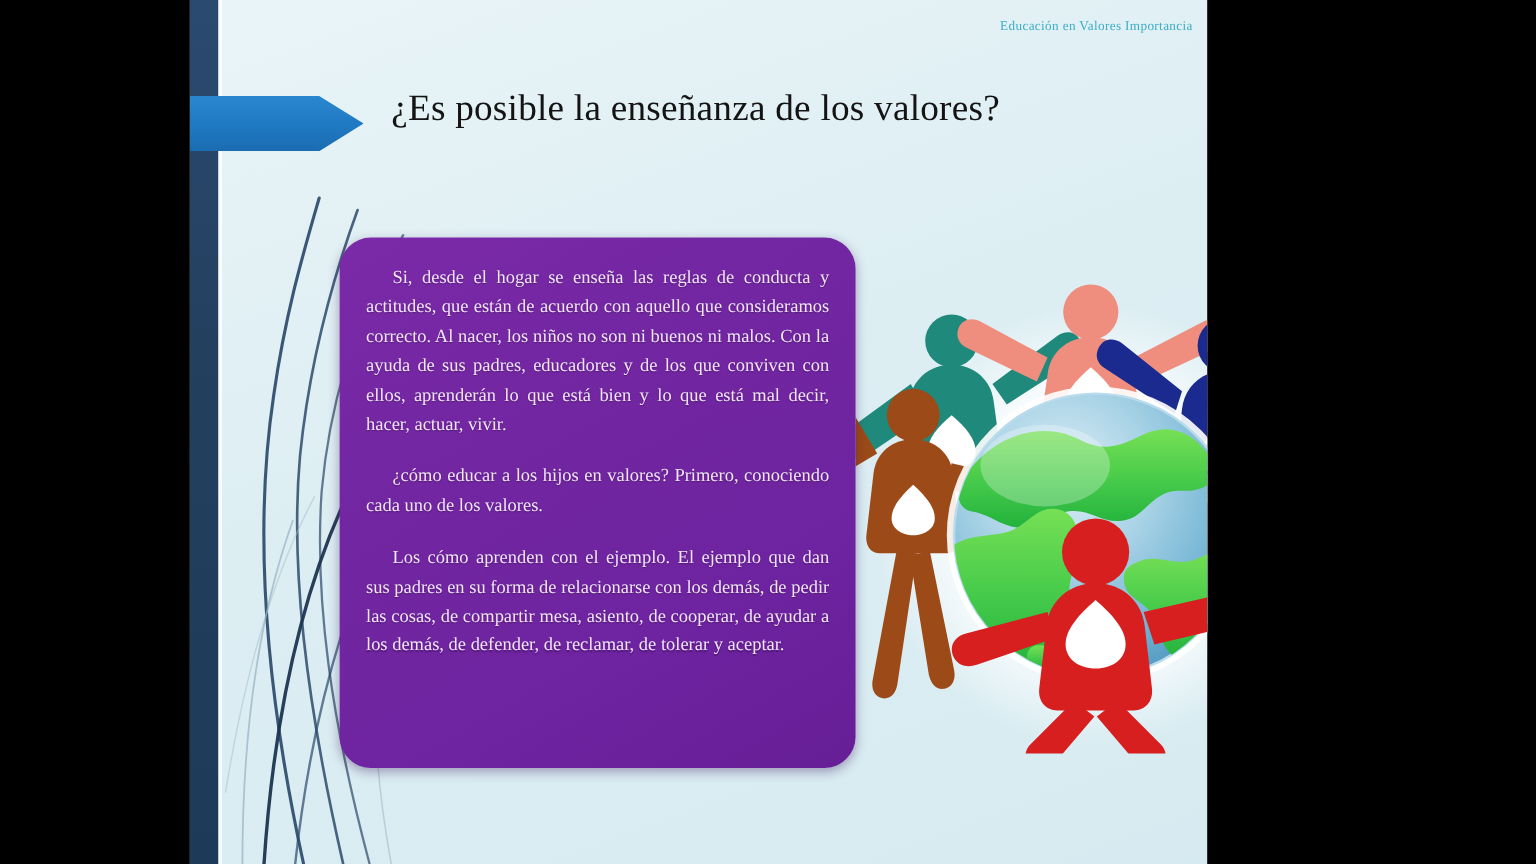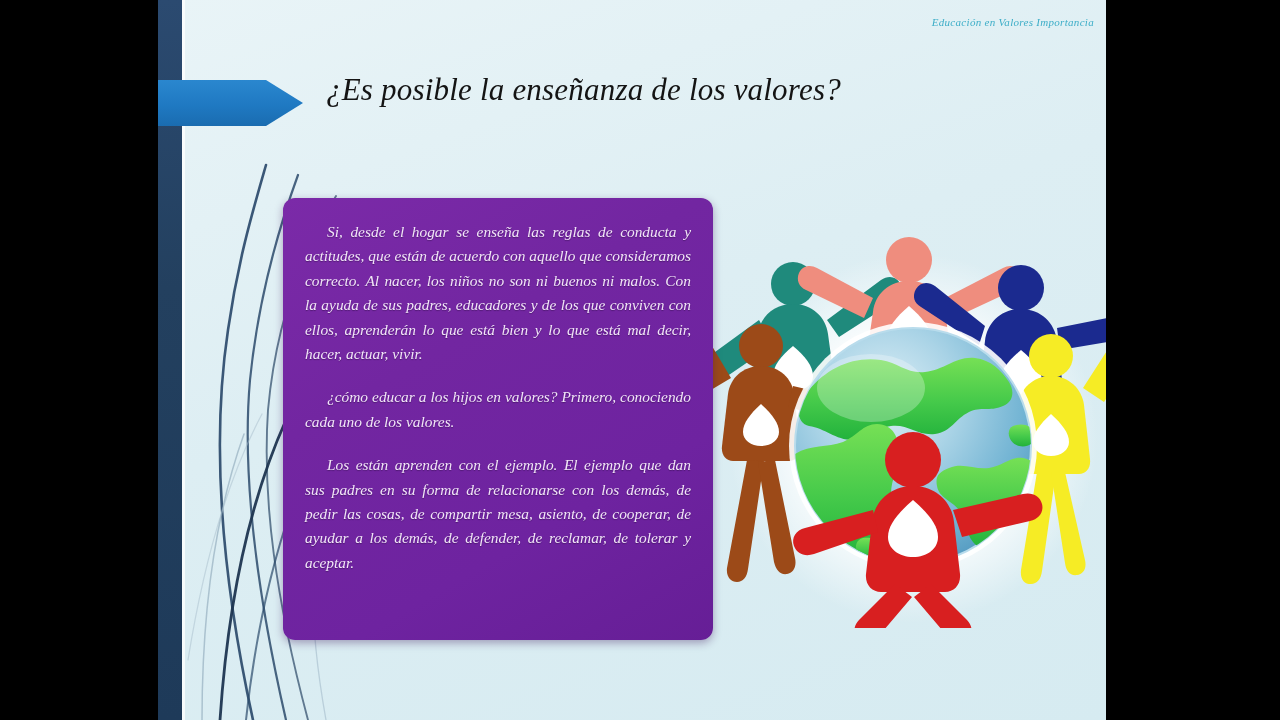--- a/index.html
+++ b/index.html
@@ -12,24 +12,23 @@
     font-family:"Liberation Serif", serif;
   }
 
   
   .bar-left  { position:absolute; left:0;    top:0; width:158px; height:720px; background:#000; z-index:40; }
   .bar-right { position:absolute; left:1122px; top:0; width:158px; height:720px; background:#000; z-index:40; }
 
   
   #slide {
     position:absolute; left:158px; top:0;
-    width:948px; height:720px;
+    width:848px; height:720px;
     background:linear-gradient(160deg,#e9f4f7 0%, #ddeef3 45%, #d6ebf1 100%);
     overflow:hidden;
-    font-style:italic;
   }
 
   
   .left-stripe {
     position:absolute; left:0; top:0; width:24px; height:720px;
     background:linear-gradient(180deg,#2b4a70 0%, #23405f 40%, #1e3a59 100%);
     z-index:6;
   }
   .left-stripe-edge {
     position:absolute; left:24px; top:0; width:3px; height:720px;
@@ -71,21 +70,21 @@
     letter-spacing:.2px;
     white-space:nowrap;
     z-index:20;
   }
 
   
   .body-panel {
     position:absolute; left:125px; top:198px;
     width:430px; height:442px;
     background:linear-gradient(150deg,#7b2aa8 0%, #7226a1 35%, #6e23a0 70%, #661e96 100%);
-    border-radius:12px;
+    border-radius:26px;
     box-shadow:0 3px 9px rgba(60,20,90,.38);
     padding:22px 22px 14px 22px;
     z-index:15;
   }
   .body-panel p {
     font-family:"Liberation Serif", serif;
     color:#f2e6f8;
     font-size:15.4px;
     line-height:24.4px;
     text-align:justify;
@@ -128,21 +127,21 @@
 
     <div class="arrow-bullet"></div>
 
     <div class="kicker">Educación en Valores Importancia</div>
 
     <h1 class="slide-title">¿Es posible la enseñanza de los valores?</h1>
 
     <div class="body-panel">
       <p>Si, desde el hogar se enseña las reglas de conducta y actitudes, que están de acuerdo con aquello que consideramos correcto. Al nacer, los niños no son ni buenos ni malos. Con la ayuda de sus padres, educadores y de los que conviven con ellos, aprenderán lo que está bien y lo que está mal decir, hacer, actuar, vivir.</p>
       <p>¿cómo educar a los hijos en valores? Primero, conociendo cada uno de los valores.</p>
-      <p>Los están aprenden con el ejemplo. El ejemplo que dan sus padres en su forma de relacionarse con los demás, de pedir las cosas, de compartir mesa, asiento, de cooperar, de ayudar a los demás, de defender, de reclamar, de tolerar y aceptar.</p>
+      <p>Los cómo aprenden con el ejemplo. El ejemplo que dan sus padres en su forma de relacionarse con los demás, de pedir las cosas, de compartir mesa, asiento, de cooperar, de ayudar a los demás, de defender, de reclamar, de tolerar y aceptar.</p>
     </div>
 
     <div class="illustration">
       <svg viewBox="0 0 400 400" xmlns="http://www.w3.org/2000/svg">
         <defs>
           <radialGradient id="oceanGrad" cx="38%" cy="30%" r="78%">
             <stop offset="0%" stop-color="#dff0f7"></stop>
             <stop offset="40%" stop-color="#a9d3e6"></stop>
             <stop offset="78%" stop-color="#6fb2d2"></stop>
             <stop offset="100%" stop-color="#4f96bd"></stop>

